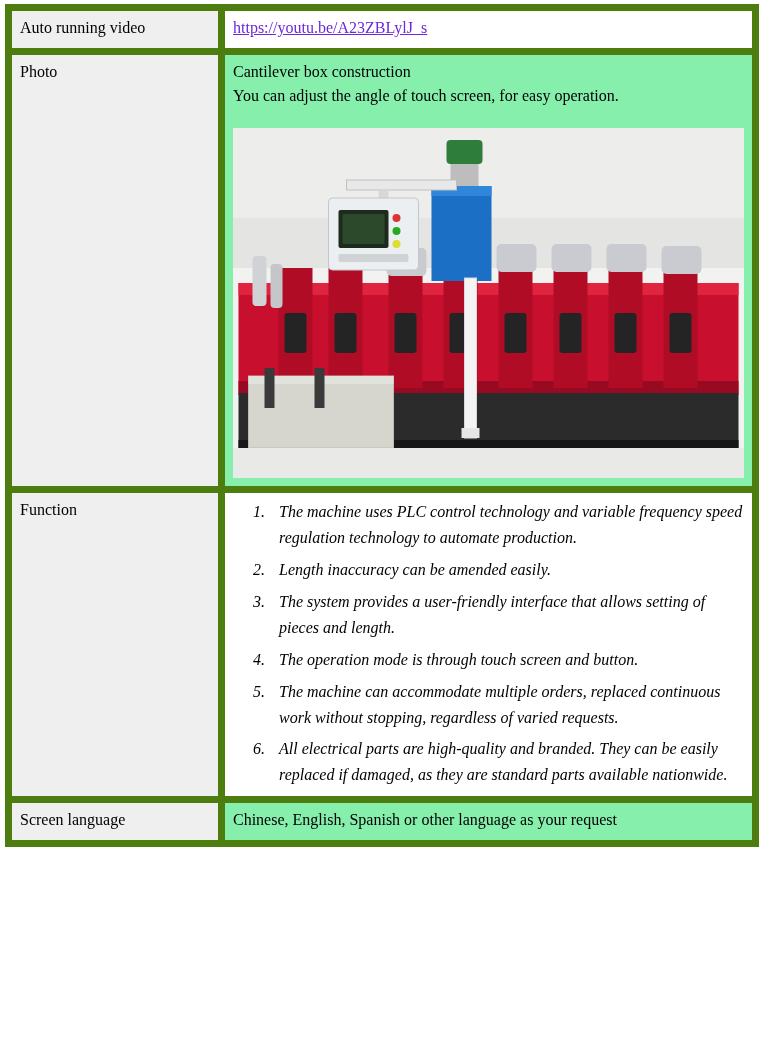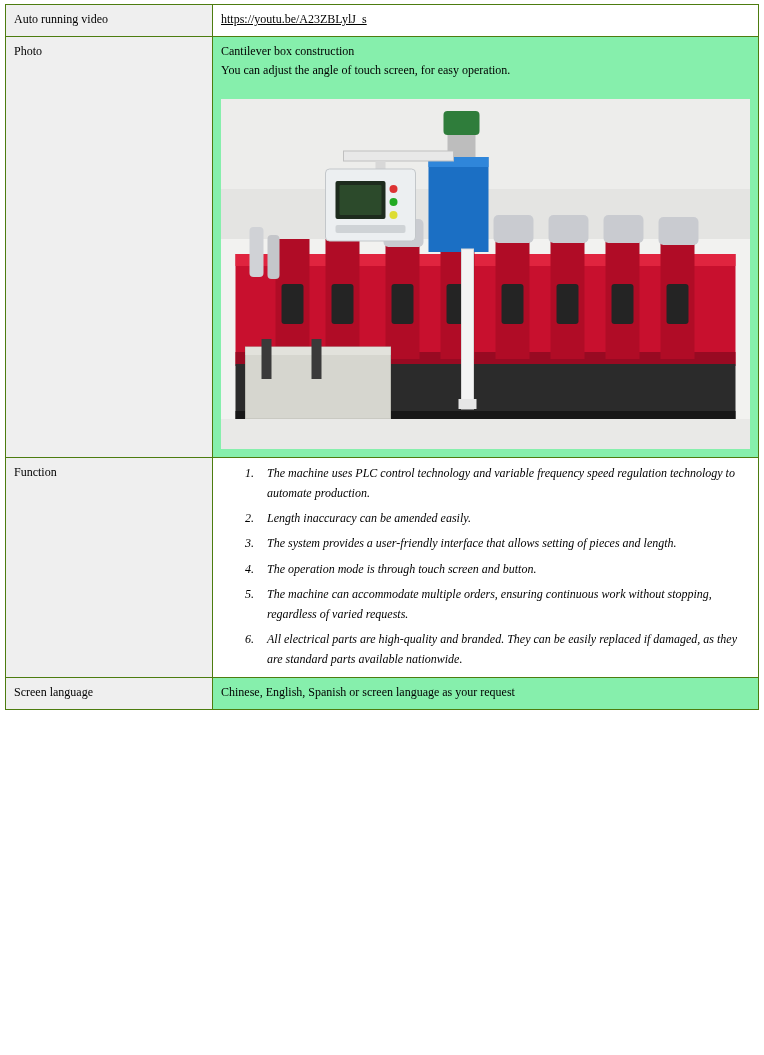--- a/index.html
+++ b/index.html
@@ -20,38 +20,38 @@
     height: 1055px;
     box-sizing: border-box;
     padding: 4px 5px 0 5px;
   }
   table.spec {
     width: 754px;
     border-collapse: collapse;
     table-layout: fixed;
   }
   table.spec td {
-    border: 1px solid #4d7c0f;
+    border: 7px solid #4d7c0f;
     vertical-align: top;
     padding: 6px 8px 8px 8px;
-    font-size: 12px;
+    font-size: 16px;
     line-height: 1.42;
   }
   td.label {
     width: 190px;
     background: #efefef;
   }
   td.value {
     background: #ffffff;
   }
   tr.shaded td.value {
     background: #86efac;
   }
   .link {
-    color: #000000;
+    color: #6d28d9;
     text-decoration: underline;
     cursor: pointer;
   }
   .photo-caption {
     margin: 0 0 2px 0;
   }
   .photo-caption.second {
     margin-bottom: 20px;
   }
   .photo-frame {
@@ -184,25 +184,25 @@
       </tr>
 
       <tr>
         <td class="label">Function</td>
         <td class="value">
           <ol class="func">
             <li>The machine uses PLC control technology and variable frequency speed regulation technology to automate production.</li>
             <li>Length inaccuracy can be amended easily.</li>
             <li>The system provides a user-friendly interface that allows setting of pieces and length.</li>
             <li>The operation mode is through touch screen and button.</li>
-            <li>The machine can accommodate multiple orders, ensuring continuous work without stopping, regardless of varied requests.</li>
+            <li>The machine can accommodate multiple orders, replaced continuous work without stopping, regardless of varied requests.</li>
             <li>All electrical parts are high-quality and branded. They can be easily replaced if damaged, as they are standard parts available nationwide.</li>
           </ol>
         </td>
       </tr>
 
       <tr class="shaded">
         <td class="label">Screen language</td>
-        <td class="value tight">Chinese, English, Spanish or screen language as your request</td>
+        <td class="value tight">Chinese, English, Spanish or other language as your request</td>
       </tr>
     </tbody>
   </table>
 </div>
 
 </body></html>

